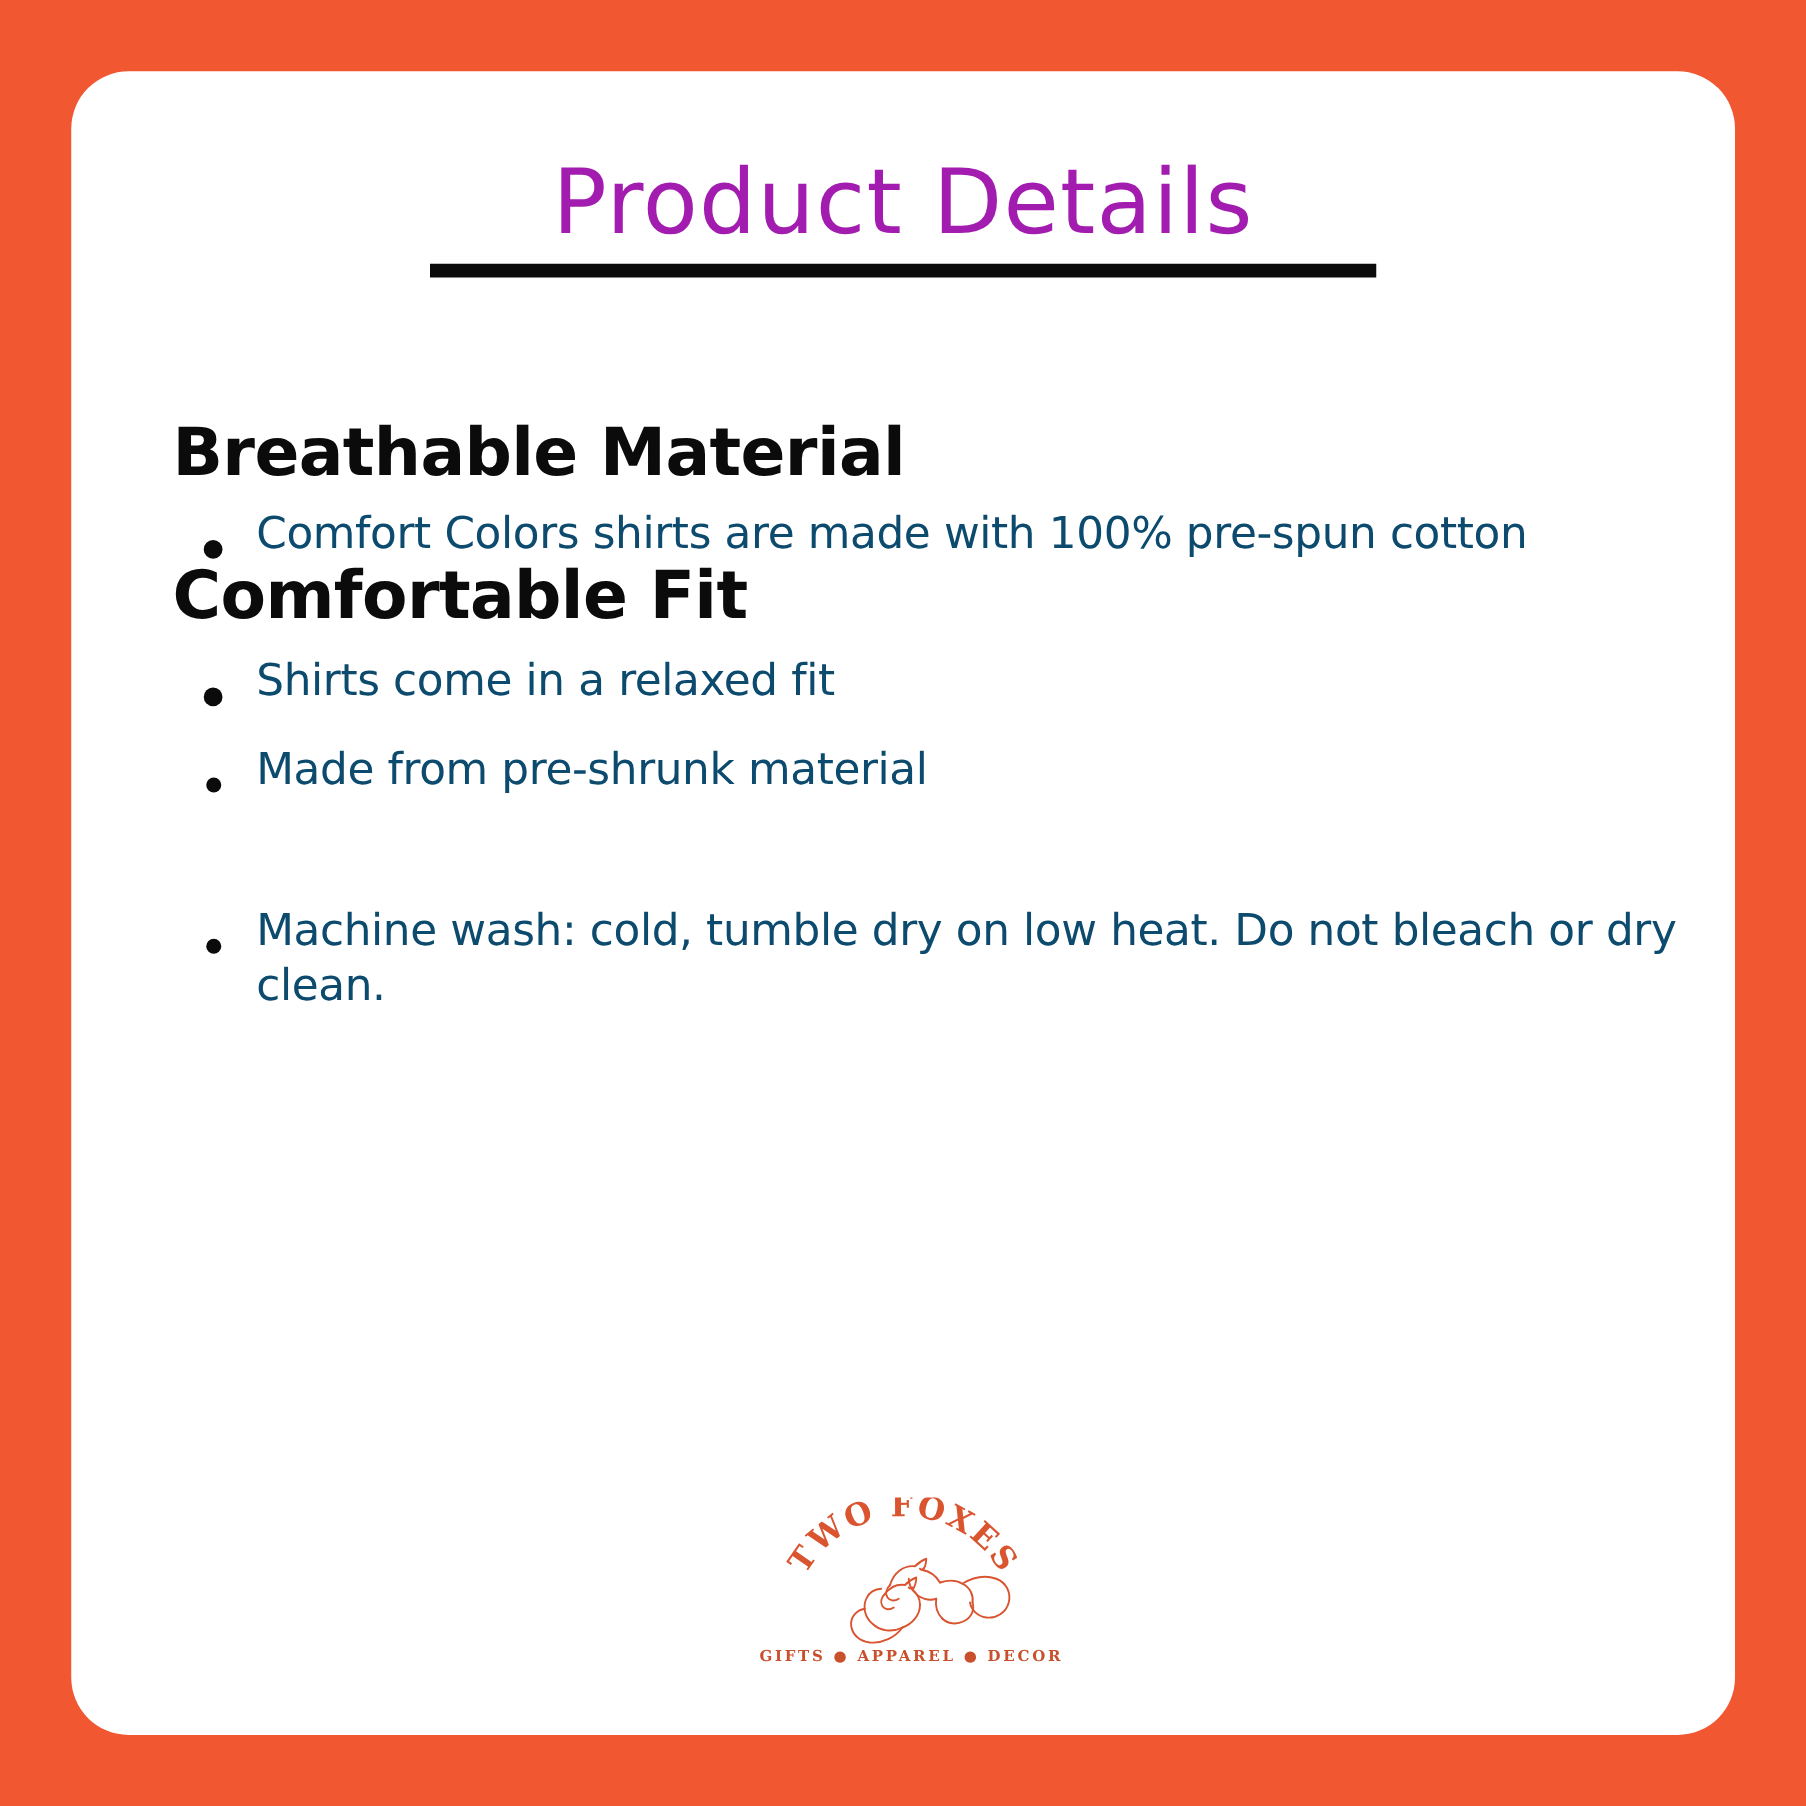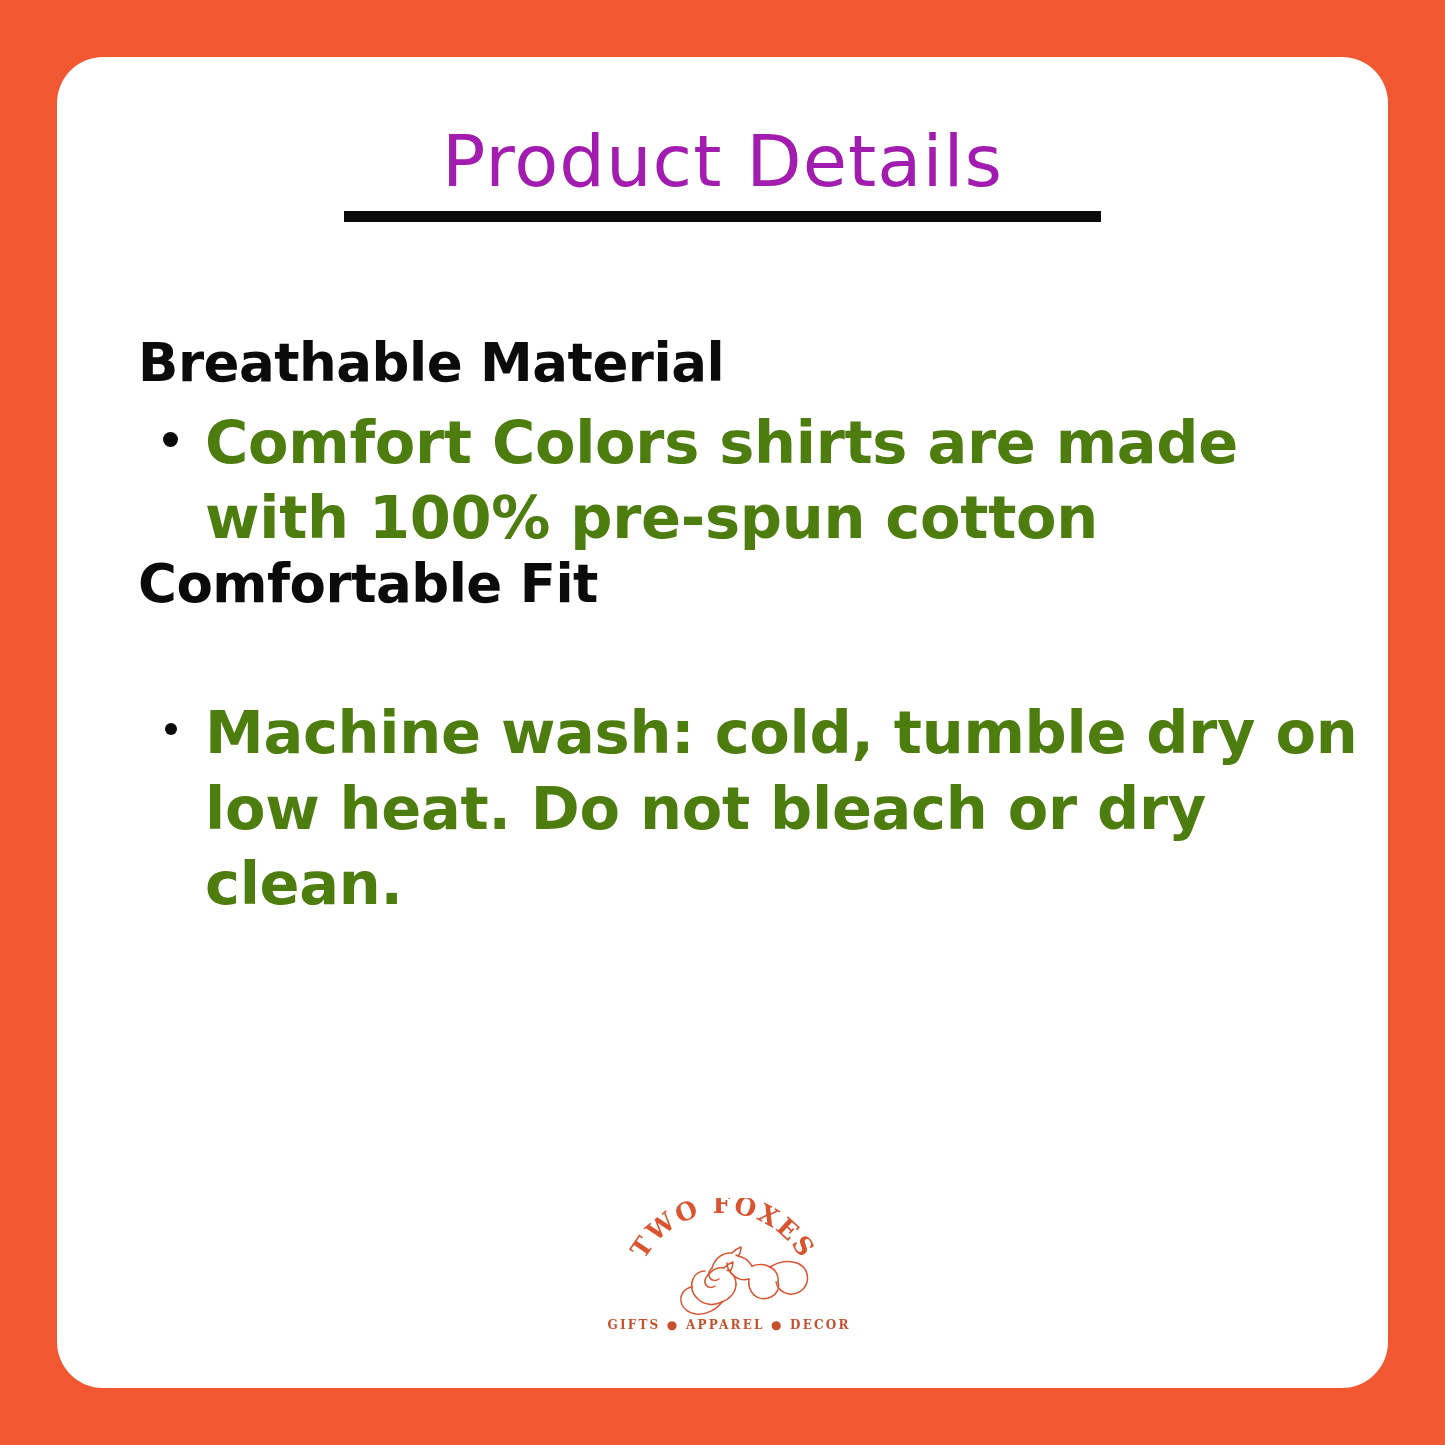--- a/index.html
+++ b/index.html
@@ -81,23 +81,23 @@
   }
   .bullets {
     list-style: none;
     margin: 0;
     padding: 0;
   }
   .bullet-item {
     position: relative;
     padding-left: 67px;
     font-family: "DejaVu Sans", sans-serif;
-    font-size: 59px;
-    font-weight: 700;
-    color: #4d7c0f;
+    font-size: 35px;
+    font-weight: 400;
+    color: #0c4a6e;
     line-height: 1.28;
     letter-spacing: -0.3px;
   }
   .bullet-item::before {
     content: "";
     position: absolute;
     left: 25px;
     top: 27px;
     width: 15px;
     height: 15px;
@@ -163,20 +163,24 @@
 
       <div class="section" id="section-0">
         <div class="section-heading">Breathable Material</div>
         <ul class="bullets">
           <li class="bullet-item">Comfort Colors shirts are made with 100% pre-spun cotton</li>
         </ul>
       </div>
 
       <div class="section" id="section-1">
         <div class="section-heading">Comfortable Fit</div>
+        <ul class="bullets">
+          <li class="bullet-item">Shirts come in a relaxed fit</li>
+          <li class="bullet-item small-dot">Made from pre-shrunk material</li>
+        </ul>
       </div>
 
       <div class="section" id="section-2">
         <ul class="bullets">
           <li class="bullet-item small-dot">Machine wash: cold, tumble dry on low heat. Do not bleach or dry clean.</li>
         </ul>
       </div>
 
     </div>
 

